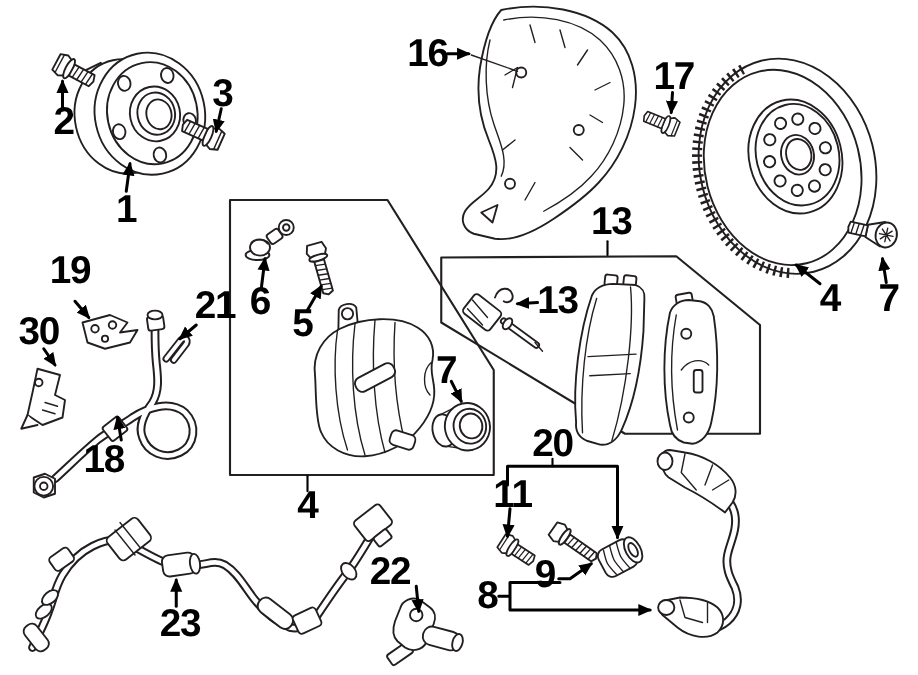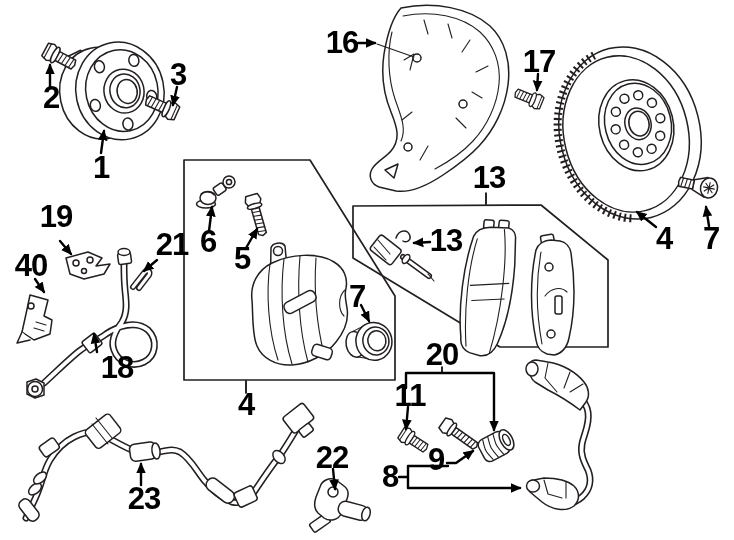--- a/index.html
+++ b/index.html
@@ -339,19 +339,19 @@
   <div class="callout" style="left:390px;top:476px">8</div>
   <div class="callout" style="left:436px;top:459px">9</div>
   <div class="callout" style="left:442px;top:354px">20</div>
   <div class="callout" style="left:410px;top:395px">11</div>
   <div class="callout" style="left:489px;top:177px">13</div>
   <div class="callout" style="left:446px;top:240px">13</div>
   <div class="callout" style="left:664px;top:238px">4</div>
   <div class="callout" style="left:711px;top:238px">7</div>
   <div class="callout" style="left:342px;top:42px">16</div>
   <div class="callout" style="left:539px;top:61px">17</div>
-  <div class="callout" style="left:117px;top:367px">18</div>
+  <div class="callout" style="left:83px;top:367px">18</div>
   <div class="callout" style="left:56px;top:216px">19</div>
-  <div class="callout" style="left:31px;top:265px">40</div>
+  <div class="callout" style="left:31px;top:265px">30</div>
   <div class="callout" style="left:172px;top:244px">21</div>
-  <div class="callout" style="left:332px;top:457px">22</div>
+  <div class="callout" style="left:312px;top:457px">22</div>
   <div class="callout" style="left:144px;top:498px">23</div>
 </div>
 
 </body></html>

